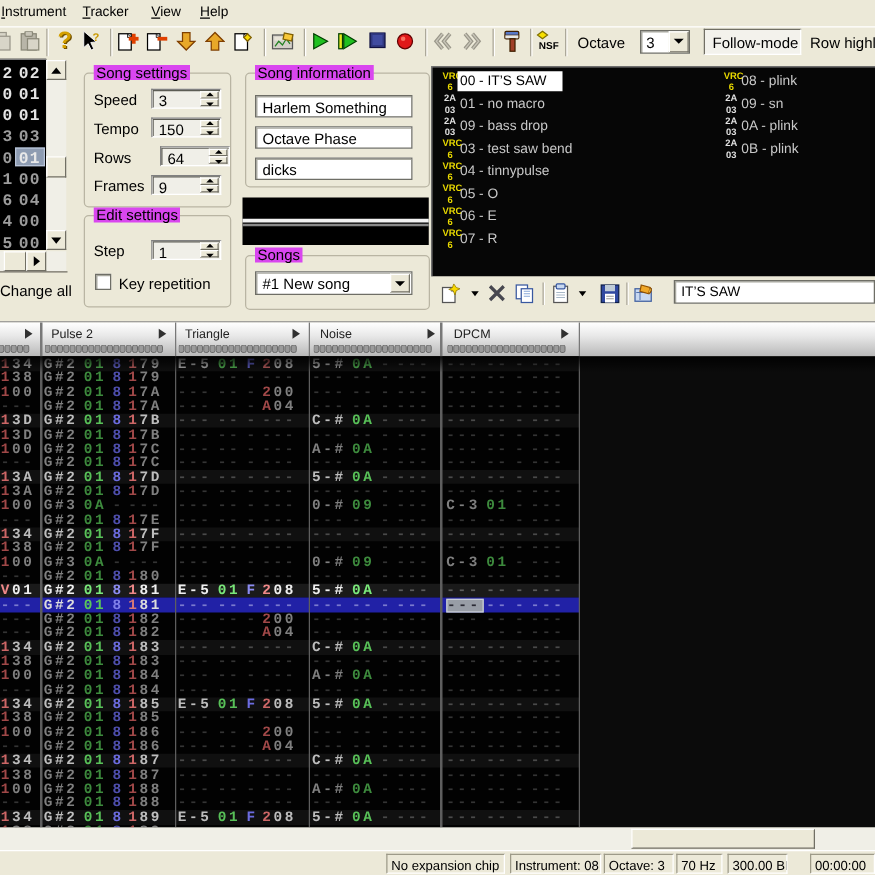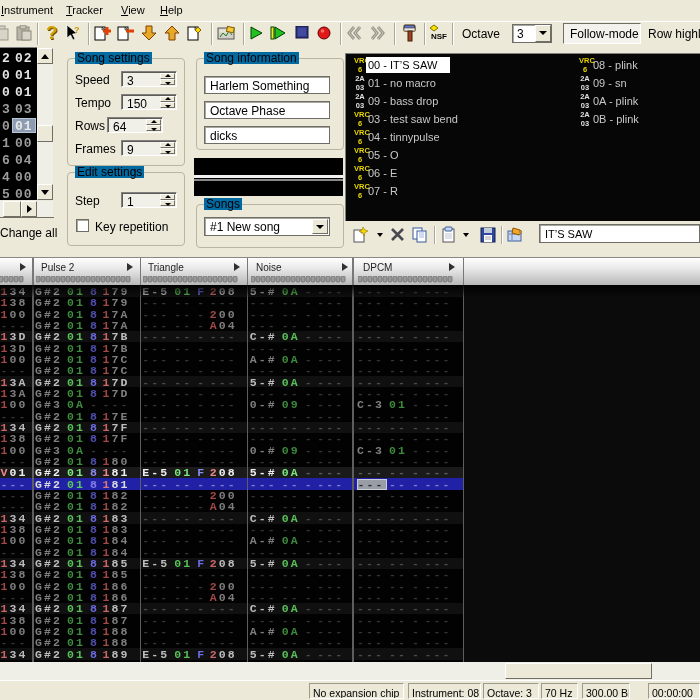--- a/index.html
+++ b/index.html
@@ -1,21 +1,21 @@
 <!DOCTYPE html>
 <html><head><meta charset="utf-8"><style>
 
 *{margin:0;padding:0;box-sizing:border-box}
 html,body{width:700px;height:700px;overflow:hidden;background:#ece9d8;
  font-family:"Liberation Sans",sans-serif;position:relative}
 .abs{position:absolute}
 .pt{position:absolute;font-family:"Liberation Mono",monospace;font-weight:bold;
  font-size:11.5px;letter-spacing:2.1px;line-height:11px;white-space:pre}
 .gb{position:absolute;border:1px solid #b9b5a3;border-radius:4px}
-.gbl{position:absolute;background:#0369a1;font-size:12px;color:#000;padding:0 2px;line-height:12px}
+.gbl{position:absolute;background:#d946ef;font-size:12px;color:#000;padding:0 2px;line-height:12px}
 .lbl{position:absolute;font-size:12px;color:#000;white-space:nowrap}
 .edit{position:absolute;background:#fff;border:1px solid #6e6e66;
  box-shadow:inset 1px 1px 0 #a8a89e;font-size:12px;color:#000;padding:2px 0 0 5px;white-space:nowrap}
 .spin{position:absolute;background:#f0efe8;border-top:1px solid #808080;border-left:1px solid #808080;
  border-bottom:1px solid #fff;border-right:1px solid #fff;
  box-shadow:inset 1px 1px 0 #5c5c54;font-size:12px;color:#000}
 .spin .v{position:absolute;left:5px;top:2px}
 .sbtn{position:absolute;right:1px;width:15px;height:6px;background:#ece9d8;
  border:1px solid; border-color:#fff #716f64 #716f64 #fff}
 .sbtn:after{content:"";position:absolute;left:4px;border:3px solid transparent}
@@ -168,21 +168,21 @@
     <span class="sbtn sbu"></span>
     <span class="sbtn sbd"></span>
   </div>
 <span class="lbl" style="left:75px;top:96px">Tempo</span>
 <div class="spin" style="left:121px;top:94px;width:56px;height:16px">
     <span class="v">150</span>
     <span class="sbtn sbu"></span>
     <span class="sbtn sbd"></span>
   </div>
 <span class="lbl" style="left:75px;top:119px">Rows</span>
-<div class="spin" style="left:107px;top:117px;width:56px;height:16px">
+<div class="spin" style="left:128px;top:117px;width:56px;height:16px">
     <span class="v">64</span>
     <span class="sbtn sbu"></span>
     <span class="sbtn sbd"></span>
   </div>
 <span class="lbl" style="left:75px;top:142px">Frames</span>
 <div class="spin" style="left:121px;top:140px;width:56px;height:16px">
     <span class="v">9</span>
     <span class="sbtn sbu"></span>
     <span class="sbtn sbd"></span>
   </div>

